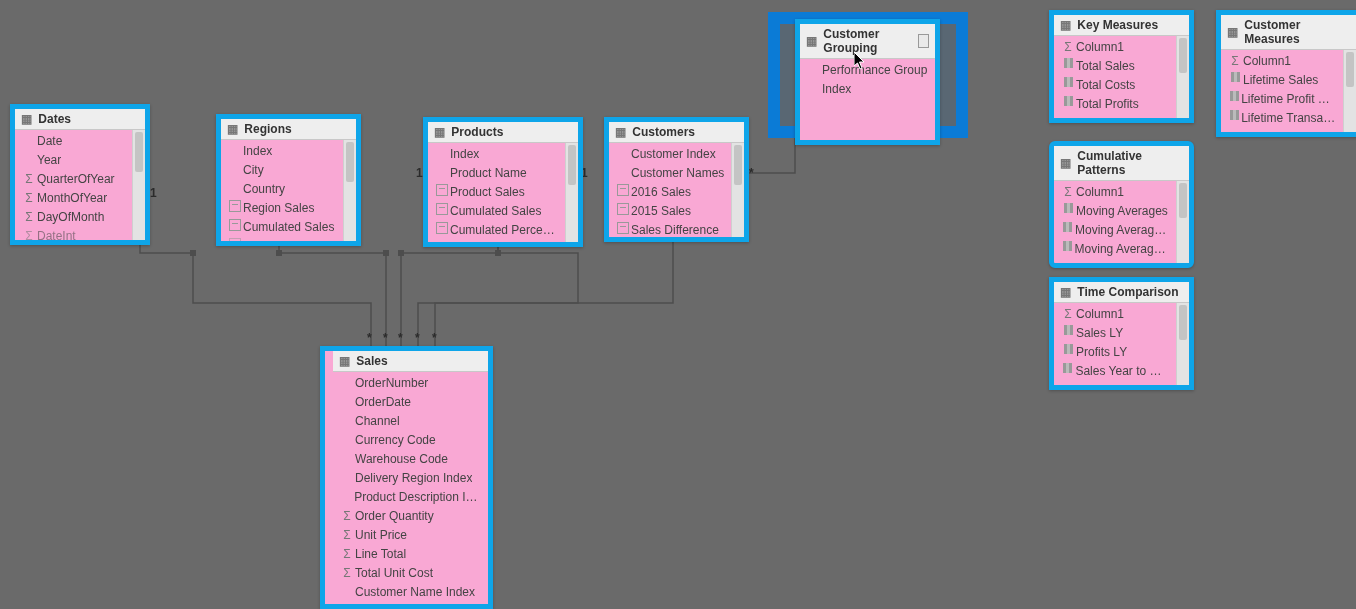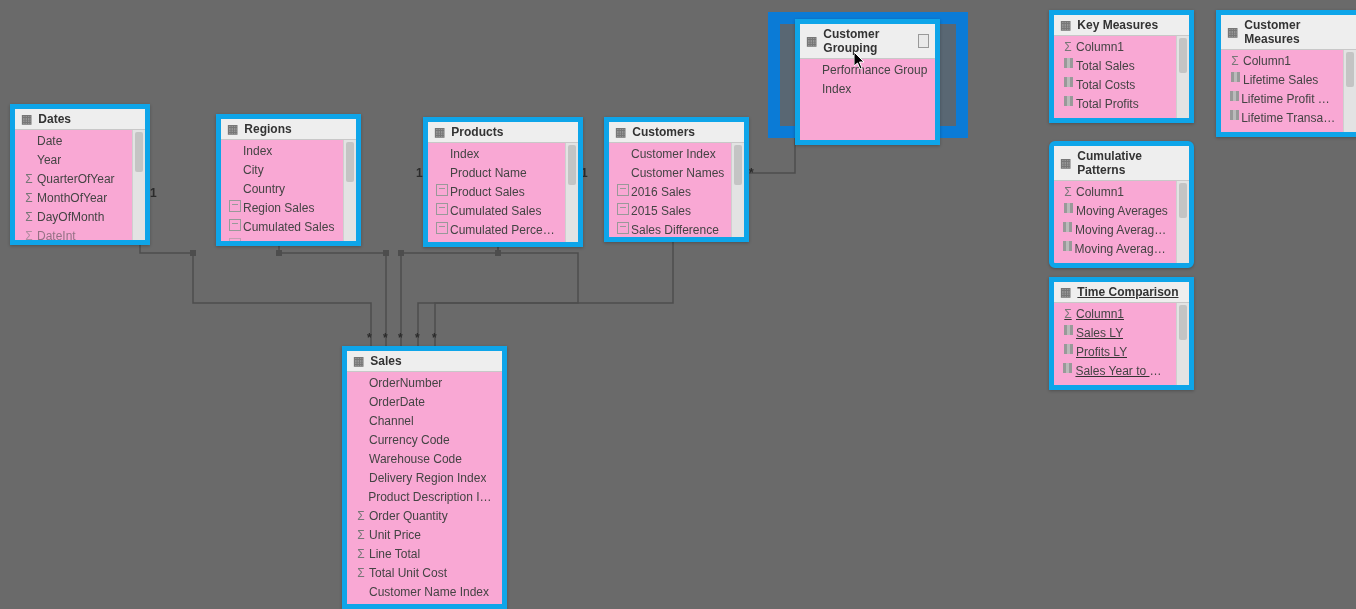--- a/index.html
+++ b/index.html
@@ -326,21 +326,21 @@
             <span class="fld-label">Performance Group</span>
           </div>
         <div class="field-row">
             <span class="fld-icon"></span>
             <span class="fld-label">Index</span>
           </div>
       </div>
     </div>
   </div>
 
-  <div class="table-card" style="left:342px; top:346px; width:155px;">
+  <div class="table-card" style="left:320px; top:346px; width:155px;padding-left:8px;">
     <div class="table-header">
       <span class="ico-table"></span>
       <span>Sales</span>
     </div>
     <div class="table-body">
       <div class="fields">
         <div class="field-row">
             <span class="fld-icon"></span>
             <span class="fld-label">OrderNumber</span>
           </div>
@@ -502,21 +502,21 @@
         <div class="field-row faded">
             <span class="fld-label">Transaction Sales</span>
           </div>
       </div>
       <div class="scroll-col">
           <div class="scroll-thumb" style="top:2px; height:35px;"></div>
         </div>
     </div>
   </div>
 
-  <div class="table-card" style="left:1049px; top:277px; width:135px;text-decoration:underline;">
+  <div class="table-card" style="left:1049px; top:277px; width:135px;">
     <div class="table-header">
       <span class="ico-table"></span>
       <span>Time Comparison</span>
     </div>
     <div class="table-body">
       <div class="fields" style="height:78px;">
         <div class="field-row">
             <span class="fld-icon ico-sigma"></span>
             <span class="fld-label">Column1</span>
           </div>

